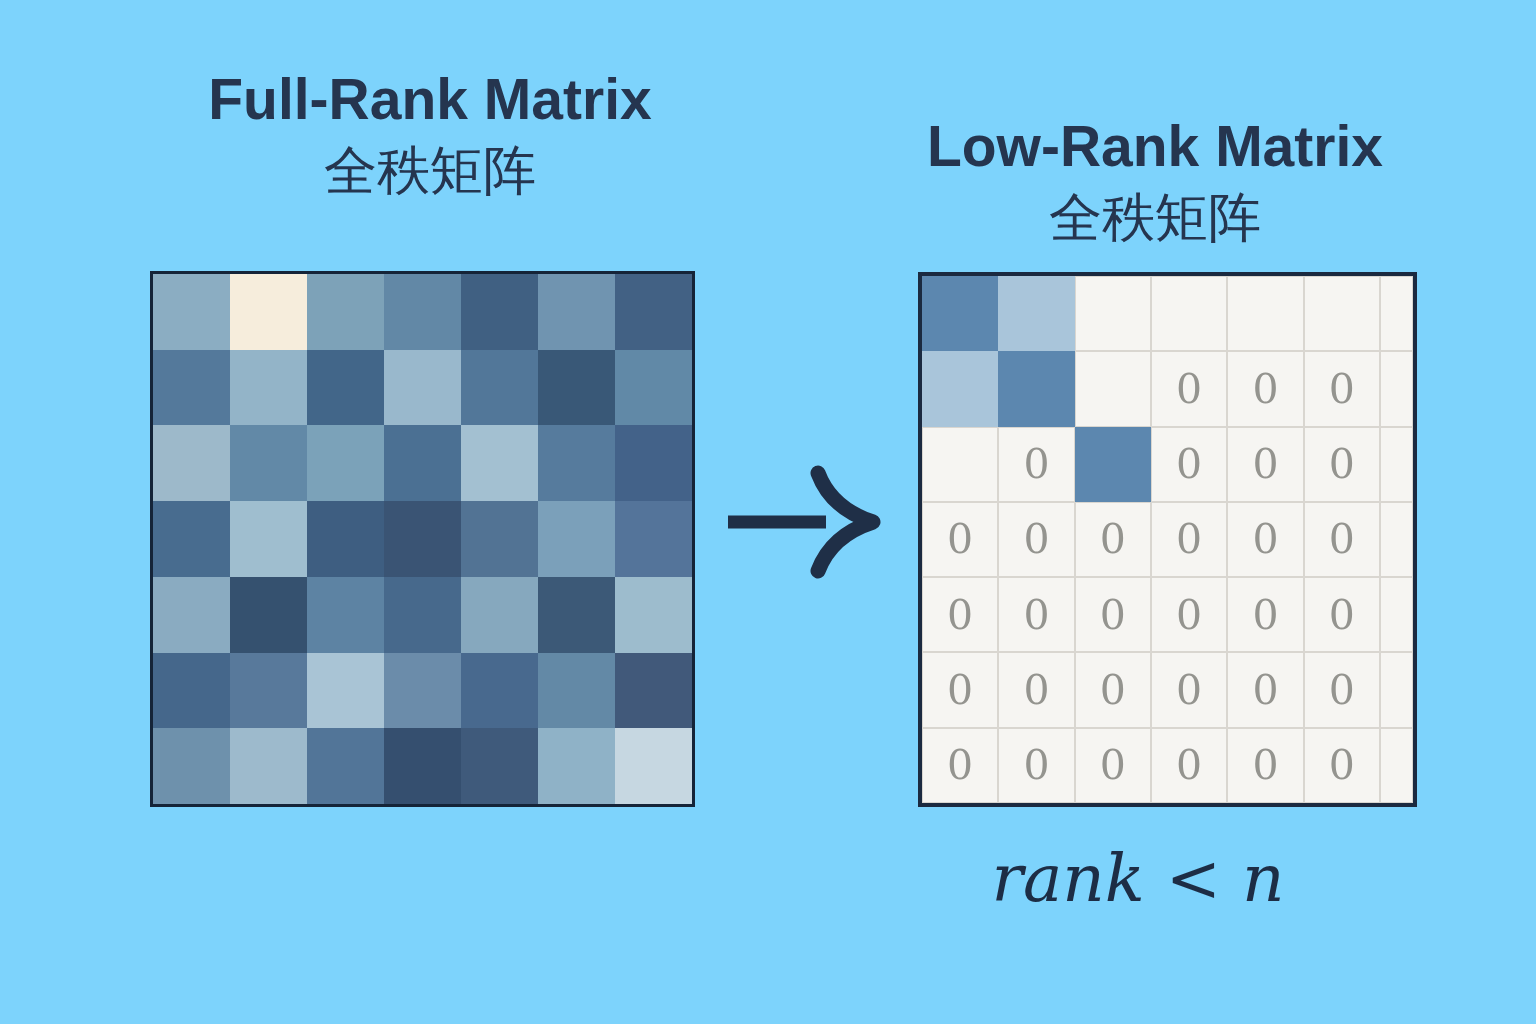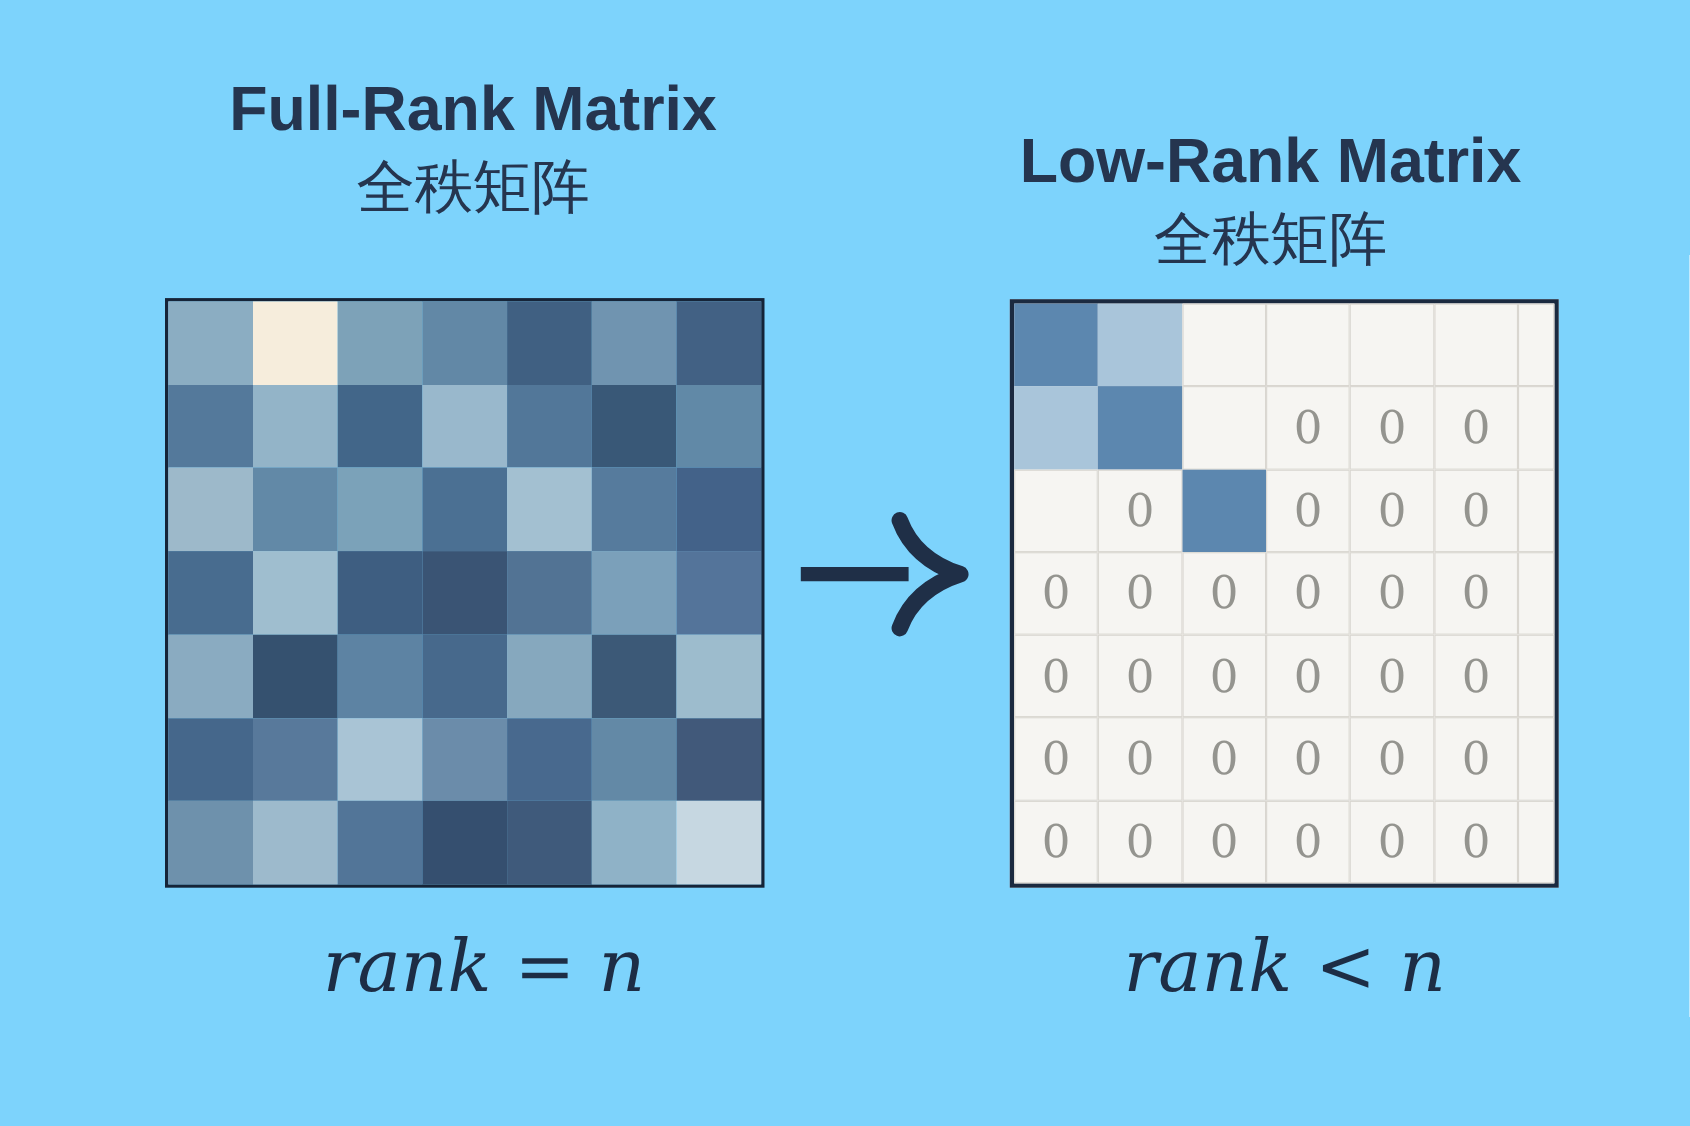--- a/index.html
+++ b/index.html
@@ -31,21 +31,21 @@
     font-family:"DejaVu Serif","Liberation Serif",serif;
     font-size:41px;color:#94948f;
   }
   .arrow-wrap{position:absolute;left:722px;top:460px;width:168px;height:120px;}
   .formula{
     position:absolute;text-align:center;
     font-family:"DejaVu Serif","Liberation Serif",serif;
     font-style:italic;font-size:66px;color:#1d2d45;
   }
   .formula-left{left:160px;top:840px;width:560px;}
-  .formula-right{left:918px;top:840px;width:500px;}
+  .formula-right{left:888px;top:840px;width:500px;}
 </style>
 </head>
 <body>
 
 <div class="canvas">
 
   <div class="col-header" style="left:140px;top:68px;width:580px;">
     <div class="title-en">Full-Rank Matrix</div>
     <div class="title-zh">全秩矩阵</div>
   </div>
@@ -159,17 +159,16 @@
       <div class="rcell"></div>
       <div class="rcell">0</div>
       <div class="rcell">0</div>
       <div class="rcell">0</div>
       <div class="rcell">0</div>
       <div class="rcell">0</div>
       <div class="rcell">0</div>
       <div class="rcell"></div>
     </div>
 
-  <div class="formula formula-left">rank = n</div>
 
   <div class="formula formula-right">rank &lt; n</div>
 
 </div>
 
 </body></html>

